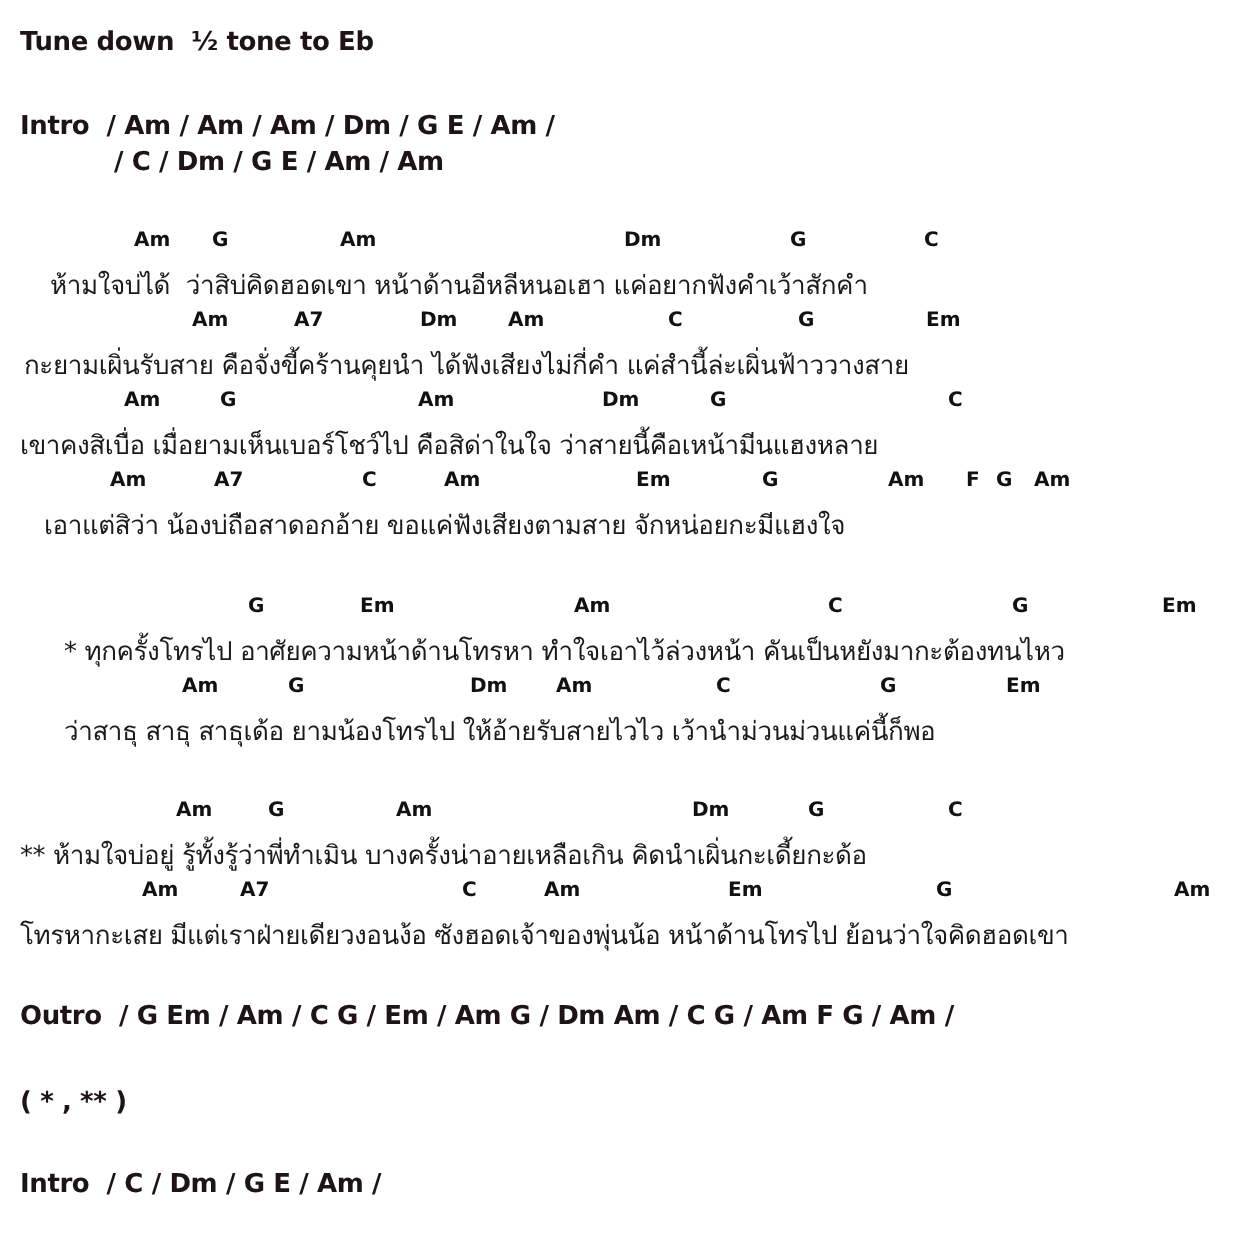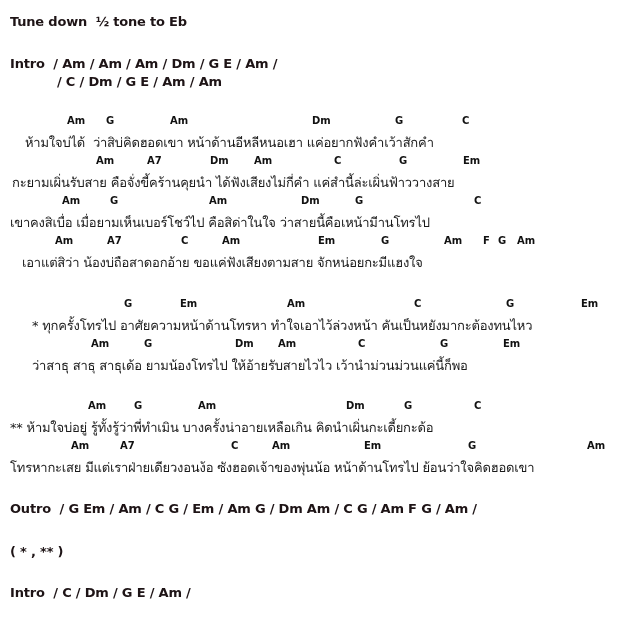--- a/index.html
+++ b/index.html
@@ -39,21 +39,21 @@
       </div>
       <div class="lyric" style="top: 172px; left: 12px;">กะยามเผิ่นรับสาย คือจั่งขี้คร้านคุยนำ ได้ฟังเสียงไม่กี่คำ แค่สำนี้ล่ะเผิ่นฟ้าววางสาย</div>
       <div class="chords" style="top: 195px;">
         <span style="left: 62px;">Am</span>
         <span style="left: 110px;">G</span>
         <span style="left: 209px;">Am</span>
         <span style="left: 301px;">Dm</span>
         <span style="left: 355px;">G</span>
         <span style="left: 474px;">C</span>
       </div>
-      <div class="lyric" style="top: 212px; left: 10px;">เขาคงสิเบื่อ เมื่อยามเห็นเบอร์โชว์ไป คือสิด่าในใจ ว่าสายนี้คือเหน้ามีานโทรไป</div>
+      <div class="lyric" style="top: 212px; left: 10px;">เขาคงสิเบื่อ เมื่อยามเห็นเบอร์โชว์ไป คือสิด่าในใจ ว่าสายนี้คือเหน้ามีนแฮงหลาย</div>
       <div class="chords" style="top: 235px;">
         <span style="left: 55px;">Am</span>
         <span style="left: 107px;">A7</span>
         <span style="left: 181px;">C</span>
         <span style="left: 222px;">Am</span>
         <span style="left: 318px;">Em</span>
         <span style="left: 381px;">G</span>
         <span style="left: 444px;">Am</span>
         <span style="left: 483px;">F</span>
         <span style="left: 498px;">G</span>

